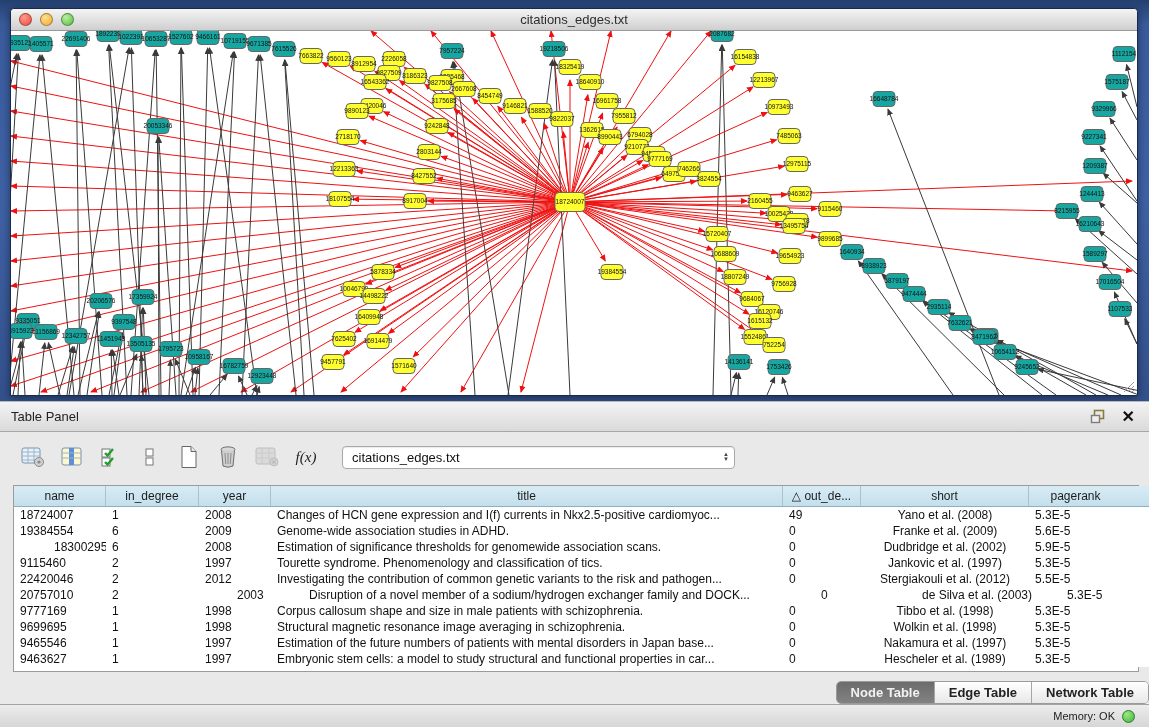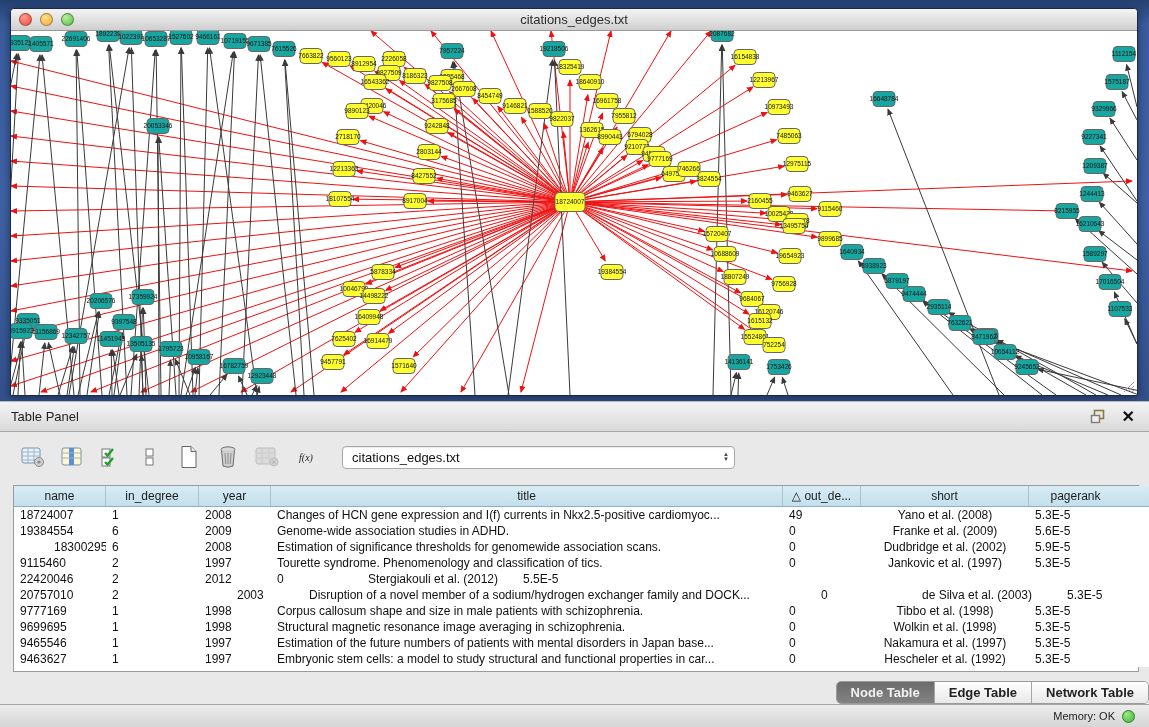--- a/index.html
+++ b/index.html
@@ -32,21 +32,21 @@
     display:flex; align-items:center; }
   .panel-title { font-size:13px; color:#222; padding-left:11px; }
   .panel-hdr-icons { margin-left:auto; display:flex; gap:16px; padding-right:14px; align-items:center; }
   .float-icon svg, .close-x { display:block; }
   .close-x { font-size:16px; font-weight:bold; color:#111; line-height:16px; cursor:default; }
 
   .panel-body { position:absolute; left:0; top:433px; width:1149px; height:294px; background:#e9e9e9; }
 
   .toolbar { position:absolute; left:20px; top:8px; height:32px; display:flex; align-items:center; gap:13px; }
   .tbtn { width:26px; height:26px; display:flex; align-items:center; justify-content:center; }
-  .fx { font-family:"Liberation Serif", serif; font-style:italic; font-size:10px; color:#222; }
+  .fx { font-family:"Liberation Serif", serif; font-style:italic; font-size:15px; color:#222; }
   .combo { margin-left:10px; width:393px; height:23px; background:#fff;
     border:1px solid #a9a9a9; border-radius:4px; display:flex; align-items:center;
     font-size:13px; color:#111; padding-left:9px; position:relative;
     box-shadow:inset 0 1px 1px rgba(0,0,0,.08); }
   .combo .steppers { position:absolute; right:5px; top:0; height:100%; display:flex;
     flex-direction:column; justify-content:center; font-size:6px; color:#444; line-height:5px; text-align:center; }
 
   .tbl-wrap { position:absolute; left:13px; top:52px; width:1126px; height:187px;
     background:#fff; border:1px solid #9b9b9b; display:flex; }
   .tbl { flex:1; }
@@ -900,20 +900,21 @@
             <div class="td" style="width: 72px;">1997</div>
             <div class="td" style="width: 512px;">Tourette syndrome. Phenomenology and classification of tics.</div>
             <div class="td" style="width: 78px;">0</div>
             <div class="td center" style="width: 168px;">Jankovic et al. (1997)</div>
             <div class="td" style="width: 93px;">5.3E-5</div>
           </div>
           <div class="tr">
             <div class="td" style="width: 92px;">22420046</div>
             <div class="td" style="width: 93px;">2</div>
             <div class="td" style="width: 72px;">2012</div>
+            <div class="td" style="width: 512px;">Investigating the contribution of common genetic variants to the risk and pathogen...</div>
             <div class="td" style="width: 78px;">0</div>
             <div class="td center" style="width: 168px;">Stergiakouli et al. (2012)</div>
             <div class="td" style="width: 93px;">5.5E-5</div>
           </div>
           <div class="tr">
             <div class="td" style="width: 92px;">20757010</div>
             <div class="td" style="width: 93px;">2</div>
             <div class="td" style="width: 72px; margin-left: 32px;">2003</div>
             <div class="td" style="width: 512px;">Disruption of a novel member of a sodium/hydrogen exchanger family and DOCK...</div>
             <div class="td" style="width: 78px;">0</div>
@@ -946,21 +947,21 @@
             <div class="td" style="width: 78px;">0</div>
             <div class="td center" style="width: 168px;">Nakamura et al. (1997)</div>
             <div class="td" style="width: 93px;">5.3E-5</div>
           </div>
           <div class="tr">
             <div class="td" style="width: 92px;">9463627</div>
             <div class="td" style="width: 93px;">1</div>
             <div class="td" style="width: 72px;">1997</div>
             <div class="td" style="width: 512px;">Embryonic stem cells: a model to study structural and functional properties in car...</div>
             <div class="td" style="width: 78px;">0</div>
-            <div class="td center" style="width: 168px;">Hescheler et al. (1992)</div>
+            <div class="td center" style="width: 168px;">Hescheler et al. (1989)</div>
             <div class="td" style="width: 93px;">5.3E-5</div>
           </div>
         </div>
     </div>
     <div class="vscroll">
       <div class="vthumb"></div>
     </div>
   </div>
 
   <div class="tabs">

